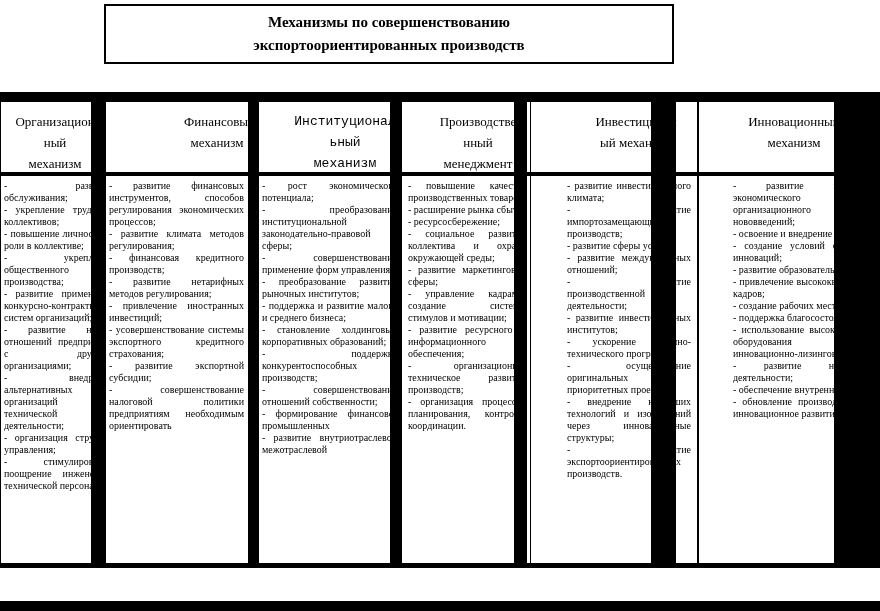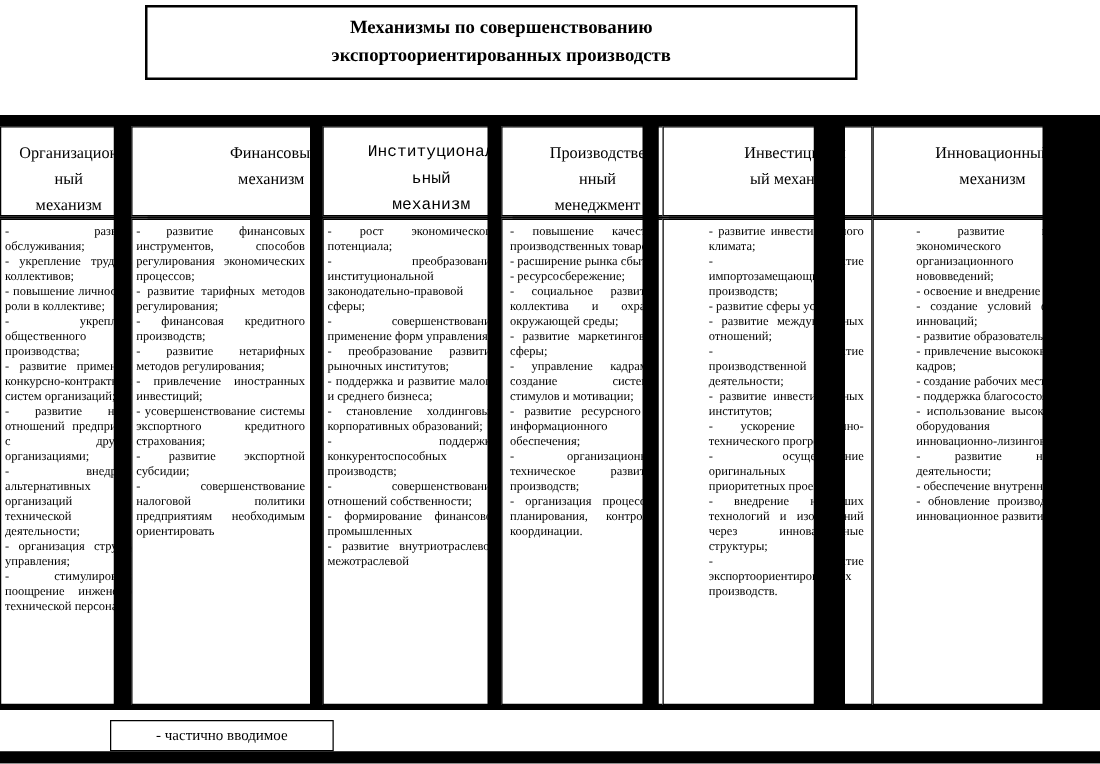--- a/index.html
+++ b/index.html
@@ -6,21 +6,21 @@
   #stage{
     position:relative;width:880px;height:611px;background:#ffffff;
     overflow:hidden;font-family:"Liberation Serif", serif;color:#000;
   }
   
   #blackbg{position:absolute;left:0;top:92px;width:880px;height:476px;background:#000;}
   
   #titlebox{
     position:absolute;left:104px;top:4px;width:566px;height:56px;
     border:2px solid #000;background:#fff;
-    display:flex;align-items:center;justify-content:center;margin-left:12px;
+    display:flex;align-items:center;justify-content:center;
   }
   #titlebox .t{
     font-size:15px;font-weight:bold;line-height:23px;text-align:center;white-space:pre-line;
   }
   
   .colwrap{position:absolute;top:101px;}
   .hdr{
     box-sizing:border-box;height:72px;background:#fff;border:1px solid #000;
     overflow:hidden;white-space:pre-line;text-align:center;
     font-size:13px;line-height:21px;padding-top:9px;
@@ -92,21 +92,21 @@
           <p>- организация структур управления;</p>
           <p>- стимулирование поощрение инженерно-технической персонала.</p>
         </div>
   </div>
 
   <div class="colwrap c2">
     <div class="hdr">Финансовый
 механизм</div>
     <div class="body">
           <p>- развитие финансовых инструментов, способов регулирования экономических процессов;</p>
-          <p>- развитие тарифных методов регулирования;</p>
+          <p>- развитие климата методов регулирования;</p>
           <p>- финансовая кредитного производств;</p>
           <p>- развитие нетарифных методов регулирования;</p>
           <p>- привлечение иностранных инвестиций;</p>
           <p>- усовершенствование системы экспортного кредитного страхования;</p>
           <p>- развитие экспортной субсидии;</p>
           <p>- совершенствование налоговой политики предприятиям необходимым ориентировать</p>
         </div>
   </div>
 
   <div class="colwrap c3">
@@ -180,18 +180,15 @@
   </div>
 </div>
 
   <div id="bar1" class="bar"></div>
   <div id="bar2" class="bar"></div>
   <div id="bar3" class="bar"></div>
   <div id="bar4" class="bar"></div>
   <div id="bar5" class="bar"></div>
   <div id="barR" class="bar"></div>
 
-  <div id="legend">
-    <span>- частично вводимое</span>
-  </div>
 
   <div id="botband"></div>
 </div>
 
 </body></html>

